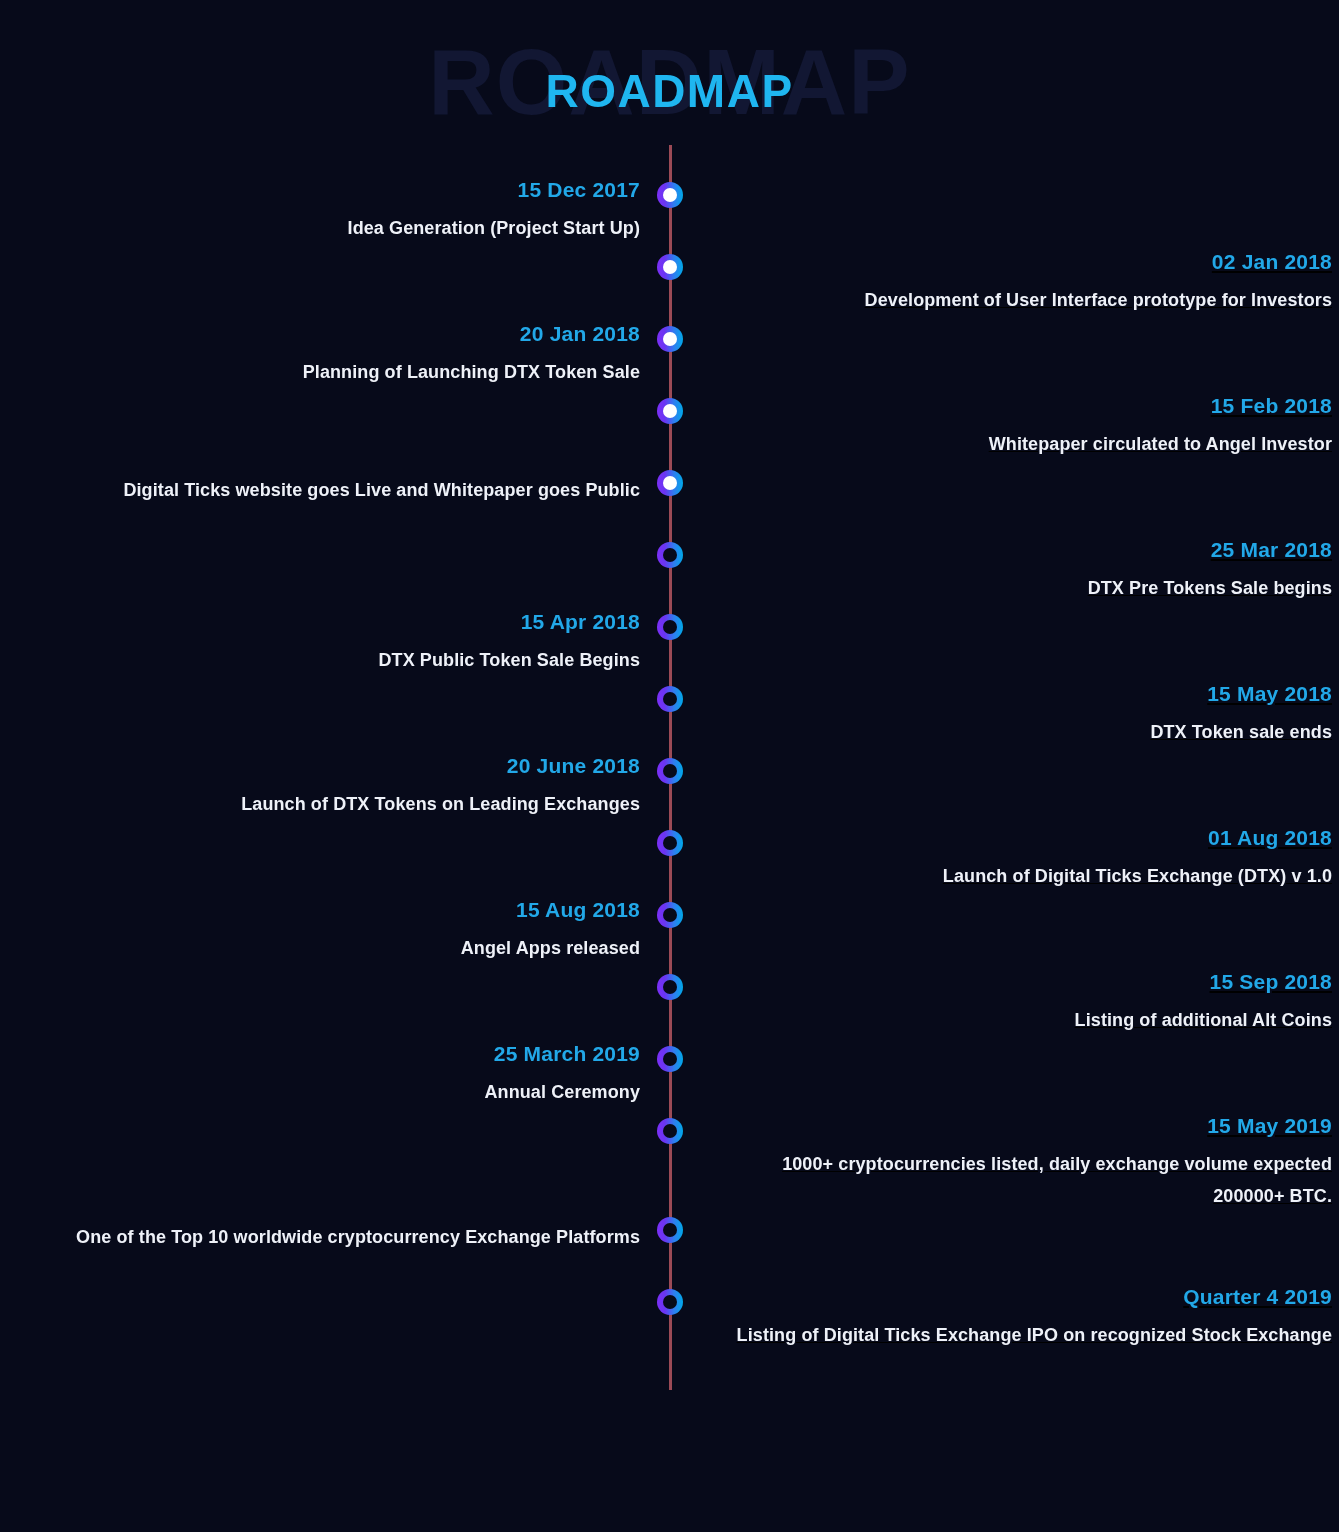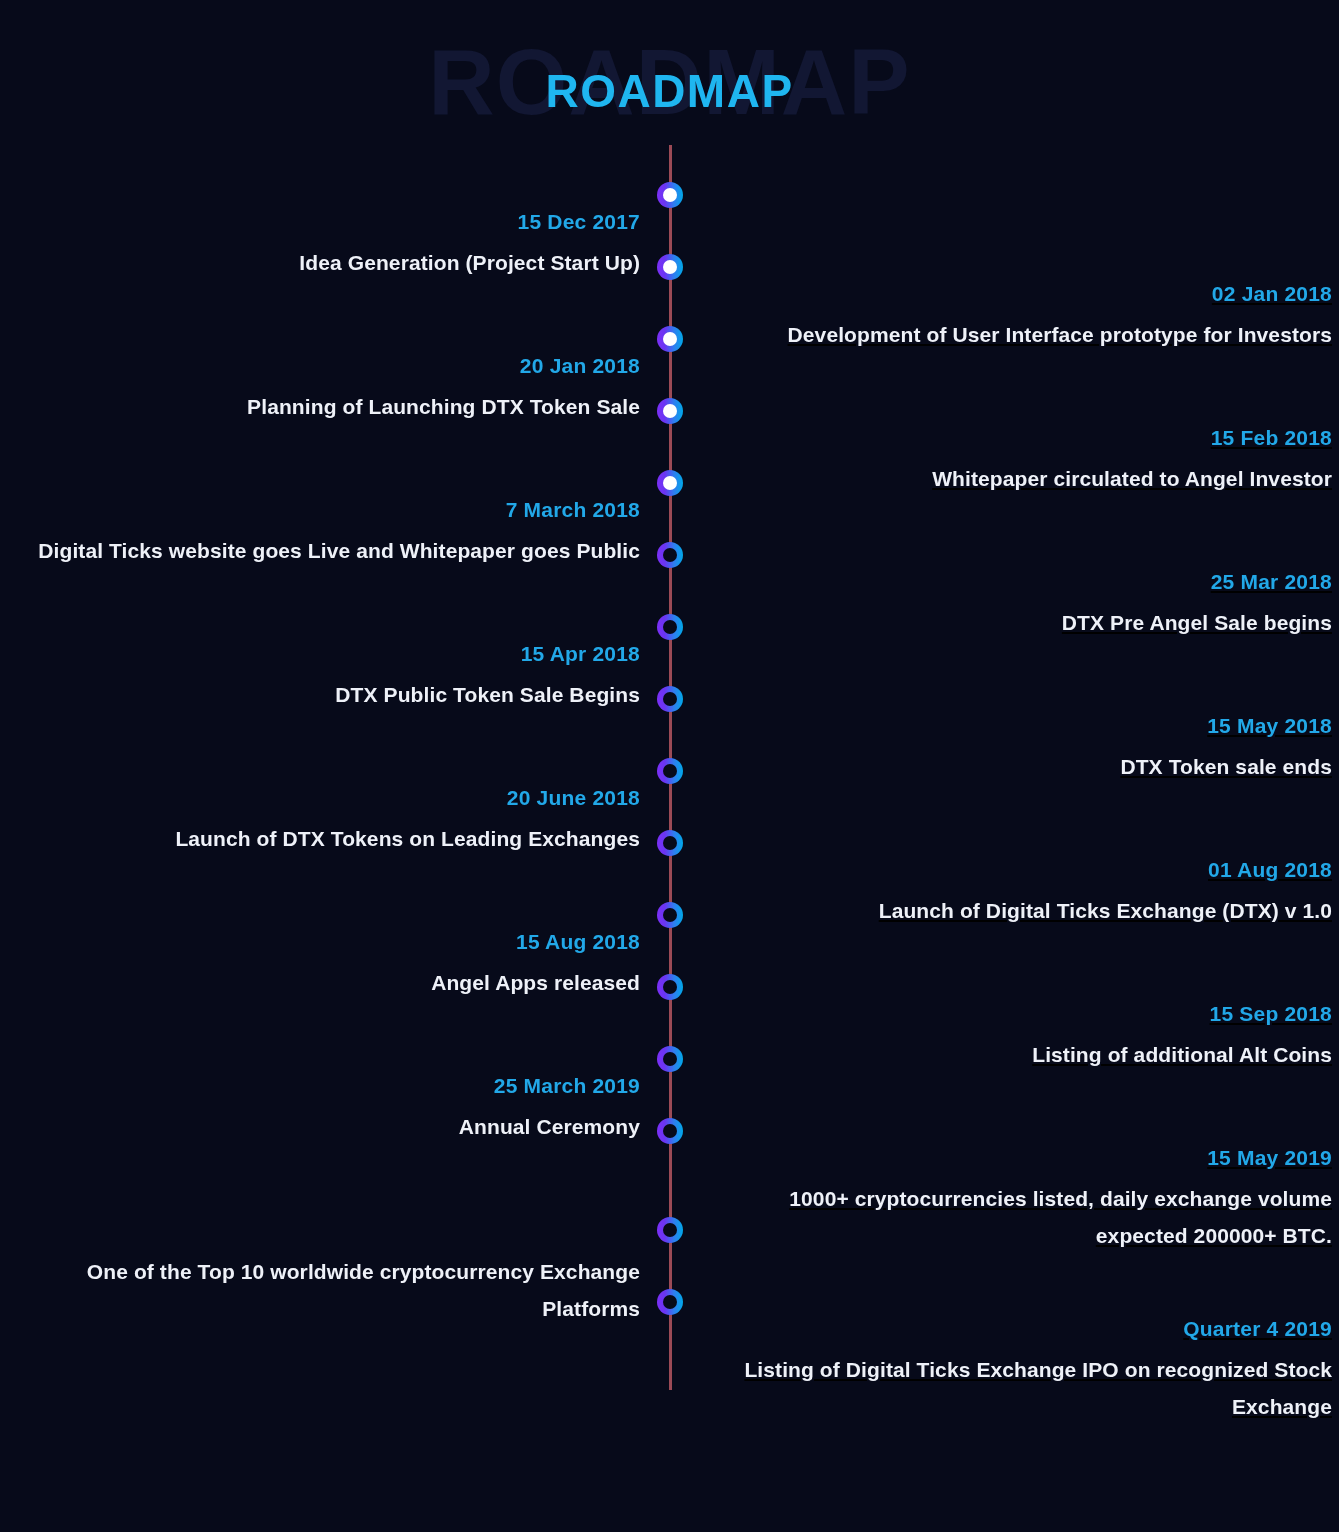--- a/index.html
+++ b/index.html
@@ -95,21 +95,20 @@
     background:#070a1a;
   }
   .dot.filled::after {
     background:#ffffff;
   }
 
   
   .tl-text {
     position:absolute;
     top:-18px;
-    margin-top:32px;
   }
   .tl-item.left .tl-text {
     right:699px;
     text-align:right;
     width:640px;
   }
   .tl-item.right .tl-text {
     left:712px;
     text-align:right;
     width:620px;
@@ -119,21 +118,21 @@
   .tl-date {
     font-size:21px;
     font-weight:bold;
     color:#22a8e8;
     line-height:1.25;
     letter-spacing:0.2px;
     white-space:nowrap;
   }
   .tl-desc {
     margin-top:10px;
-    font-size:21px;
+    font-size:18px;
     font-weight:bold;
     color:#eef1f8;
     line-height:1.75;
     letter-spacing:0.1px;
   }
 </style>
 </head>
 <body>
 
 <div id="page">
@@ -170,29 +169,28 @@
       <div class="tl-item right" style="top: 411px;">
         <div class="dot filled"></div>
         <div class="tl-text">
           <div class="tl-date">15 Feb 2018</div>
           <div class="tl-desc">Whitepaper circulated to Angel Investor</div>
         </div>
       </div>
       <div class="tl-item left" style="top: 483px;">
         <div class="dot filled"></div>
         <div class="tl-text">
-          <div class="tl-date">7 March 2018</div>
           <div class="tl-desc">Digital Ticks website goes Live and Whitepaper goes Public</div>
         </div>
       </div>
       <div class="tl-item right" style="top: 555px;">
         <div class="dot"></div>
         <div class="tl-text">
           <div class="tl-date">25 Mar 2018</div>
-          <div class="tl-desc">DTX Pre Angel Sale begins</div>
+          <div class="tl-desc">DTX Pre Tokens Sale begins</div>
         </div>
       </div>
       <div class="tl-item left" style="top: 627px;">
         <div class="dot"></div>
         <div class="tl-text">
           <div class="tl-date">15 Apr 2018</div>
           <div class="tl-desc">DTX Public Token Sale Begins</div>
         </div>
       </div>
       <div class="tl-item right" style="top: 699px;">

